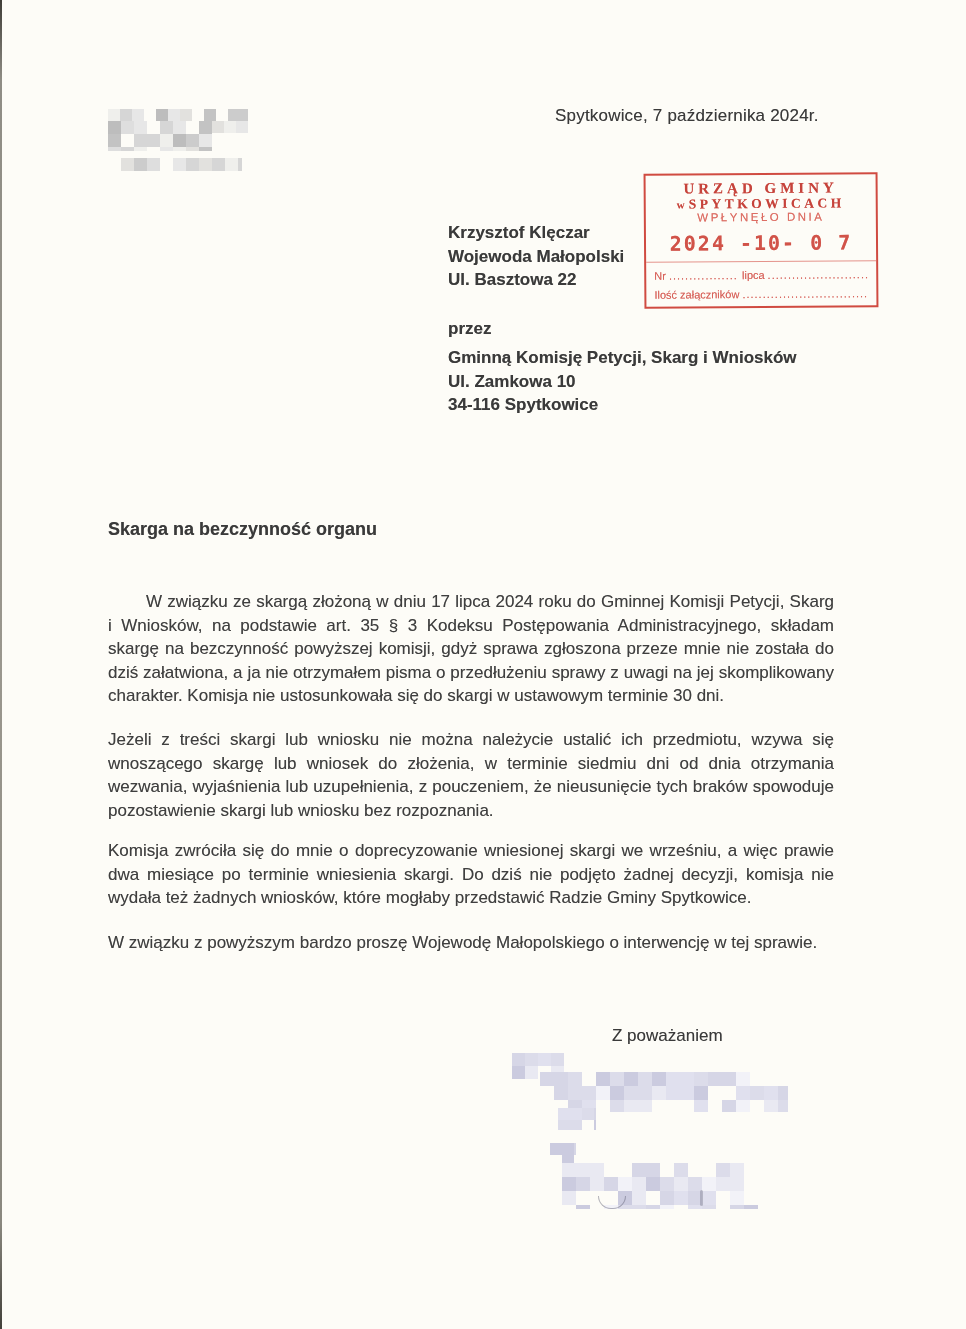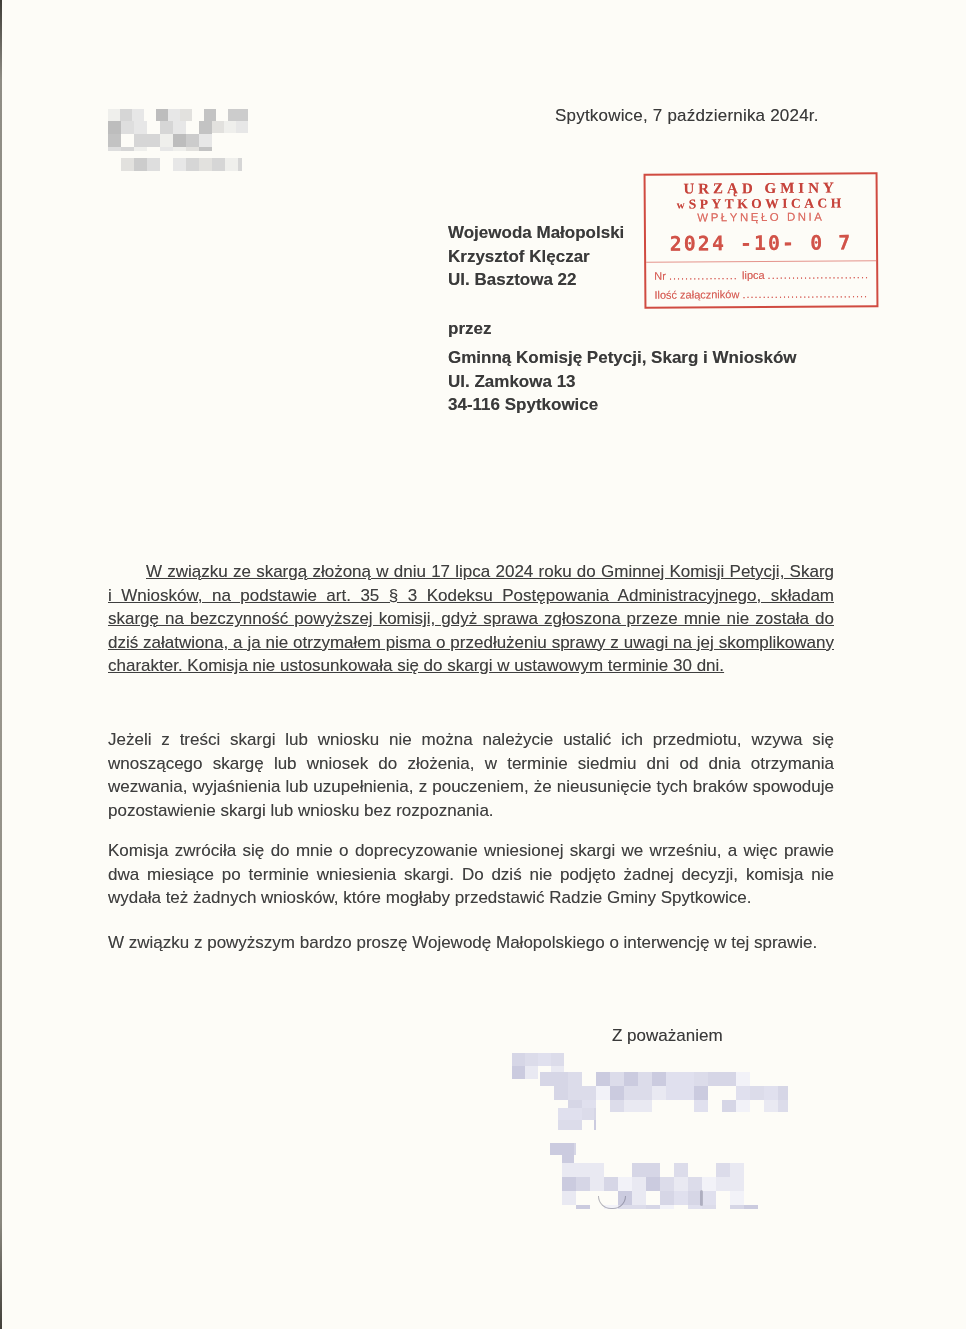--- a/index.html
+++ b/index.html
@@ -57,21 +57,21 @@
     font-size:18px;font-weight:700;color:#3a3a3a;
     text-shadow:0 0 .4px rgba(55,55,55,.5);
   }
   
   .para{
     position:absolute;left:108px;width:726px;
     font-size:17px;line-height:23.6px;color:#3f3f3f;
     text-align:justify;margin:0;
     text-shadow:0 0 .4px rgba(60,60,60,.45);
   }
-  .p1{top:560px;text-indent:38px;text-decoration:underline;}
+  .p1{top:590px;text-indent:38px;}
   .p2{top:728px;}
   .p3{top:839px;}
   .p4{top:931px;text-align:left;}
   
   .closing{
     position:absolute;left:612px;top:1026px;
     font-size:17px;color:#3a3a3a;
     text-shadow:0 0 .4px rgba(60,60,60,.45);
   }
   
@@ -165,29 +165,30 @@
       <span class="lbl2">lipca</span>
       <span class="dots">..............................</span>
     </div>
     <div class="fill-row">
       <span class="lbl">Ilość załączników</span>
       <span class="dots">........................................</span>
     </div>
   </div>
 
   <div class="addr">
+    <div class="line">Krzysztof Klęczar</div>
     <div class="line">Wojewoda Małopolski</div>
-    <div class="line">Krzysztof Klęczar</div>
     <div class="line">Ul. Basztowa 22</div>
     <div class="via-label">przez</div>
     <div class="line">Gminną Komisję Petycji, Skarg i Wniosków</div>
-    <div class="line">Ul. Zamkowa 13</div>
+    <div class="line">Ul. Zamkowa 10</div>
     <div class="line">34-116 Spytkowice</div>
   </div>
 
+  <div class="subject">Skarga na bezczynność organu</div>
 
   <p class="para p1">W związku ze skargą złożoną w dniu 17 lipca 2024 roku do Gminnej Komisji Petycji, Skarg i Wniosków, na podstawie art. 35 § 3 Kodeksu Postępowania Administracyjnego, składam skargę na bezczynność powyższej komisji, gdyż sprawa zgłoszona przeze mnie nie została do dziś załatwiona, a ja nie otrzymałem pisma o przedłużeniu sprawy z uwagi na jej skomplikowany charakter.  Komisja nie ustosunkowała się do skargi w ustawowym terminie 30 dni.</p>
   <p class="para p2">Jeżeli z treści skargi lub wniosku nie można należycie ustalić ich przedmiotu, wzywa się wnoszącego skargę lub wniosek do złożenia, w terminie siedmiu dni od dnia otrzymania wezwania, wyjaśnienia lub uzupełnienia, z pouczeniem, że nieusunięcie tych braków spowoduje pozostawienie skargi lub wniosku bez rozpoznania.</p>
   <p class="para p3">Komisja zwróciła się do mnie o doprecyzowanie wniesionej skargi we wrześniu, a więc prawie dwa miesiące po terminie wniesienia skargi. Do dziś nie podjęto żadnej decyzji, komisja nie wydała też żadnych wniosków, które mogłaby przedstawić Radzie Gminy Spytkowice.</p>
   <p class="para p4">W związku z powyższym bardzo proszę Wojewodę Małopolskiego o interwencję w tej sprawie.</p>
 
   <div class="closing">Z poważaniem</div>
 
   <div class="mosaic" style="left:512px;top:1053px;width:52px;height:26px;">
       <i style="left: 0px; top: 0px; width: 13px; height: 13px; background: rgb(214, 214, 230);"></i>

